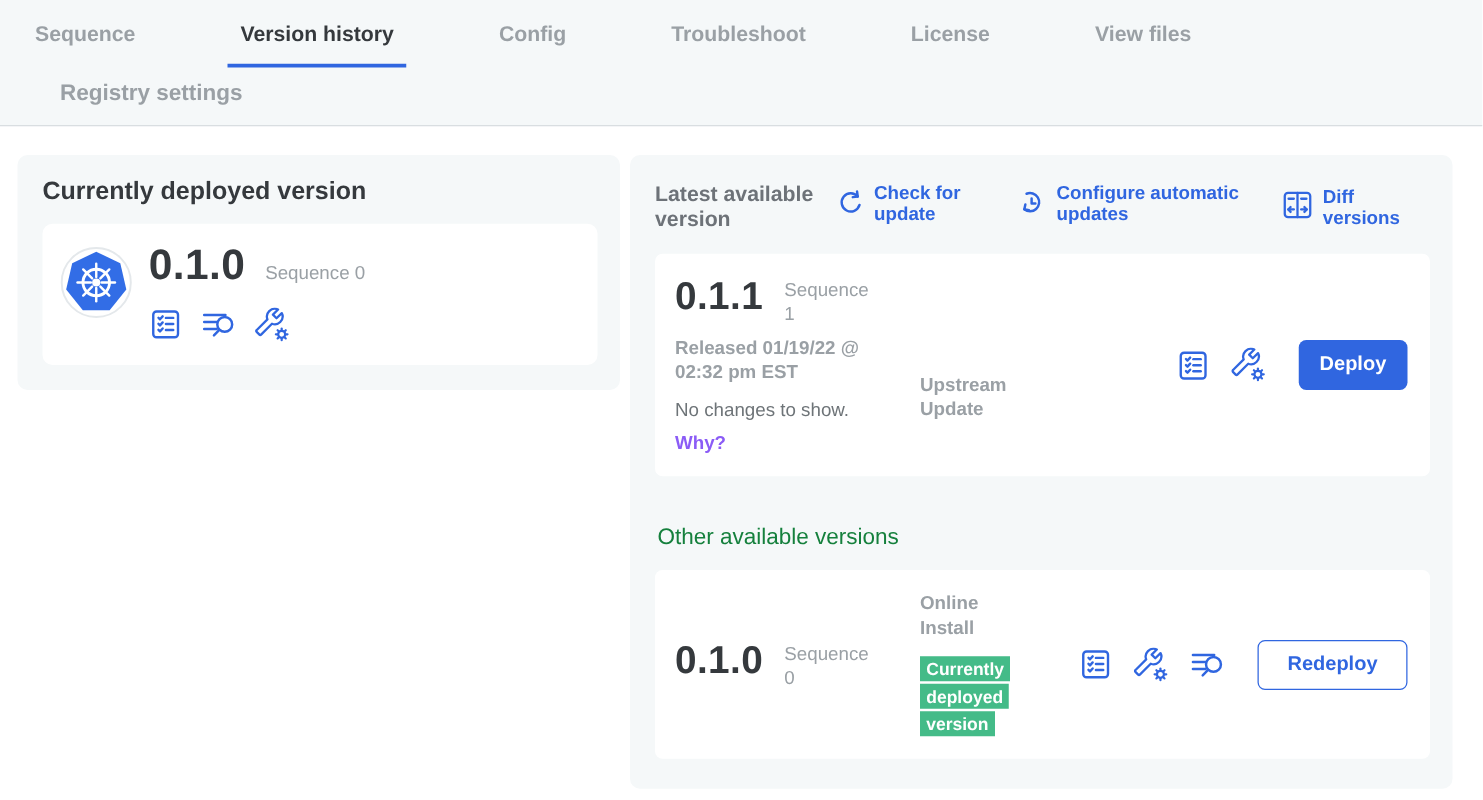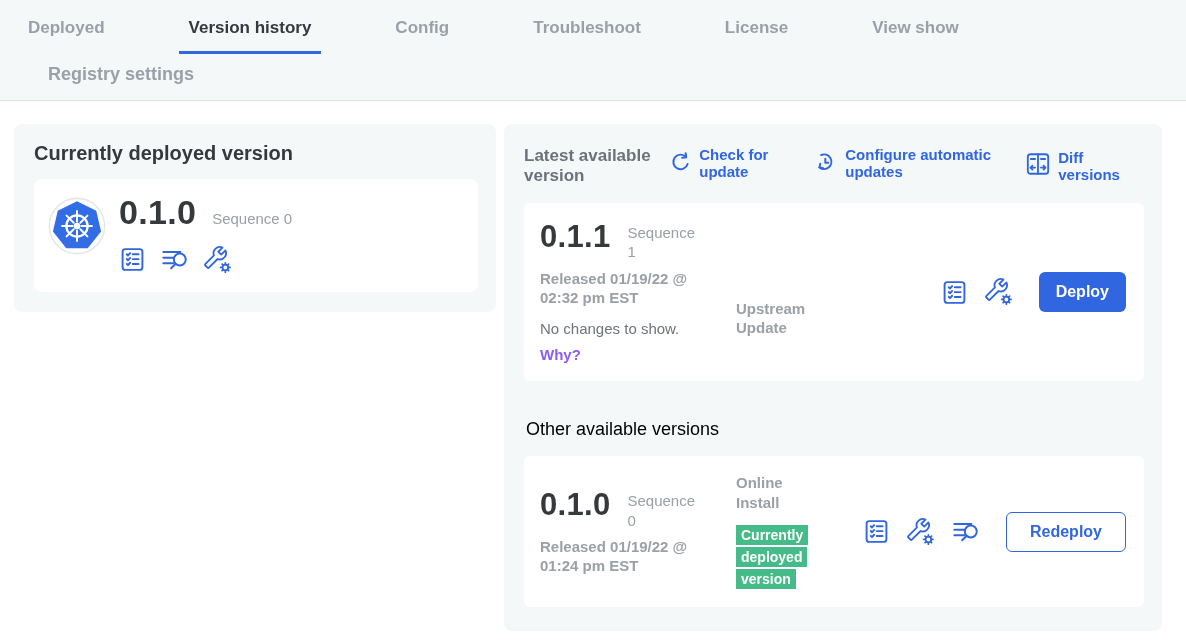--- a/index.html
+++ b/index.html
@@ -63,21 +63,21 @@
     background:#44bb88; color:#fff; font-size:14px; font-weight:700; line-height:1.55;
     padding:2px 5px; -webkit-box-decoration-break:clone; box-decoration-break:clone;
   }
   .col-icons { margin-left:auto; align-self:center; display:flex; align-items:center; gap:17px; }
   .btn {
     align-self:center; margin-left:26px; border-radius:6px; cursor:pointer;
     font-family:inherit; font-size:16px; font-weight:700; padding:11px 17px; white-space:nowrap;
   }
   .btn-primary { background:#3066e0; color:#fff; border:none; }
   .btn-outline { background:#fff; color:#3066e0; border:1.5px solid #3066e0; padding:10px 23px; }
-  .other-title { margin:38px 0 16px 2px; font-size:18px; font-weight:400; color:#000000; }
+  .other-title { margin:38px 0 16px 2px; font-size:18px; font-weight:400; color:#15803d; }
   svg { display:block; }
 </style>
 </head>
 <body>
 
 <svg width="0" height="0" style="position:absolute">
   <defs>
     <g id="ic-checklist" fill="none" stroke="currentColor" stroke-width="1.7" stroke-linecap="round" stroke-linejoin="round">
       <rect x="3.2" y="2.8" width="17.6" height="18.4" rx="2.4"></rect>
       <polyline points="6.9,7.3 8,8.4 9.9,6.3"></polyline>
@@ -129,26 +129,26 @@
       <line x1="9.3" y1="15.3" x2="5.2" y2="15.3"></line>
         <polyline points="6.9,13.5 5.2,15.3 6.9,17.1"></polyline>
       <line x1="14.7" y1="15.3" x2="18.8" y2="15.3"></line>
         <polyline points="17.1,13.5 18.8,15.3 17.1,17.1"></polyline>
     </g>
   </defs>
 </svg>
 
 <nav>
   <div class="nav-row1">
-    <div class="tab">Deployed</div>
+    <div class="tab">Sequence</div>
     <div class="tab active">Version history</div>
     <div class="tab">Config</div>
     <div class="tab">Troubleshoot</div>
     <div class="tab">License</div>
-    <div class="tab">View show</div>
+    <div class="tab">View files</div>
   </div>
   <div class="nav-row2">
     <div class="tab2">Registry settings</div>
   </div>
 </nav>
 
 <main>
 
   <section class="panel panel-left">
     <h2>Currently deployed version</h2>
@@ -249,21 +249,20 @@
     </div>
 
     <h3 class="other-title">Other available versions</h3>
 
     <div class="vcard">
       <div class="col-version">
         <div class="vline2">
           <span class="vnum-md">0.1.0</span>
           <span class="seq-wrap">Sequence 0</span>
         </div>
-        <div class="released">Released 01/19/22 @ 01:24 pm EST</div>
       </div>
       <div class="col-source">
         <div class="src-lbl">Online Install</div>
         <div class="badge-wrap">
           <span class="badge">Currently deployed version</span>
         </div>
       </div>
       <div class="col-icons">
         <span class="icon-btn">
           <svg width="27" height="27" viewBox="0 0 24 24">

